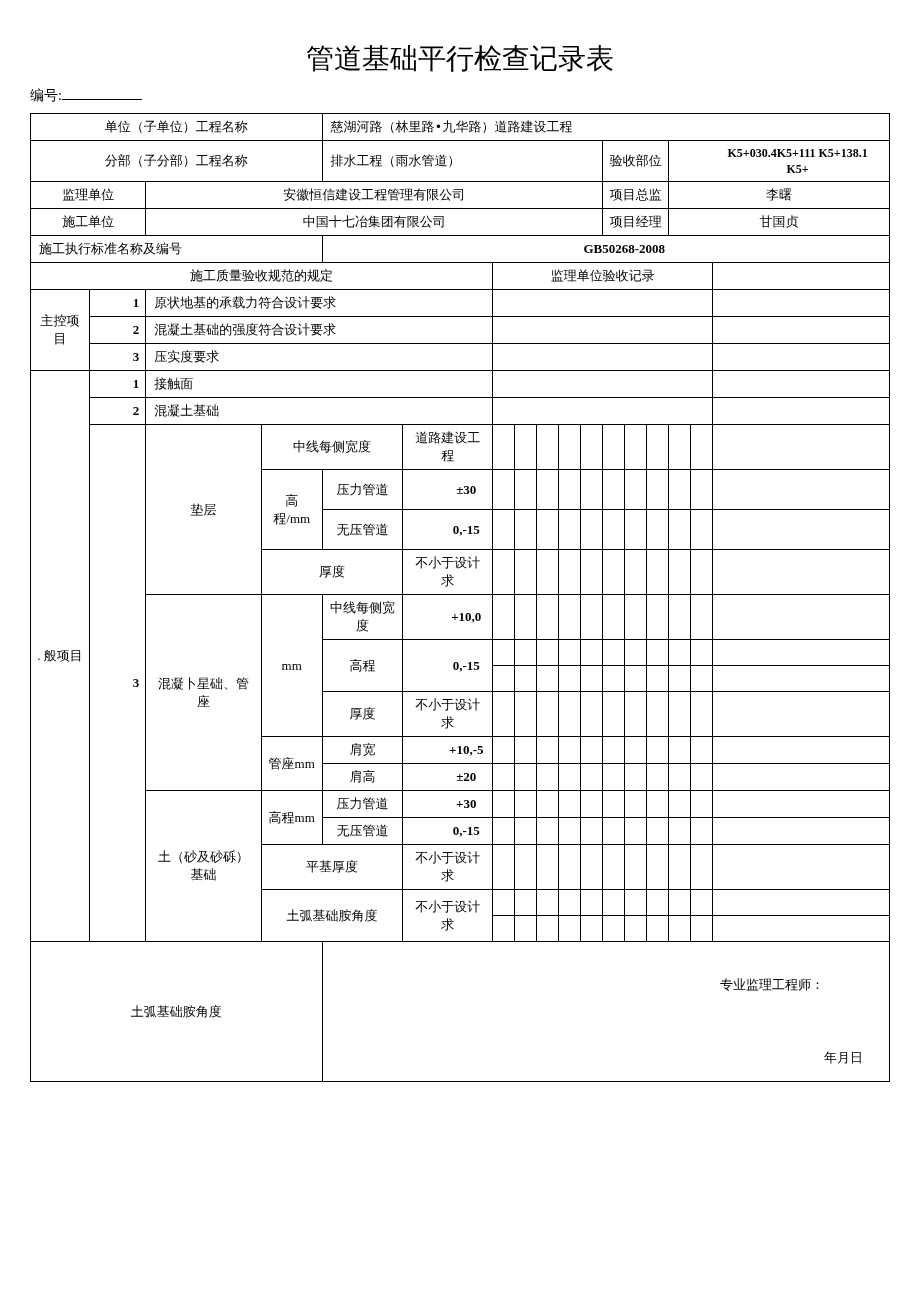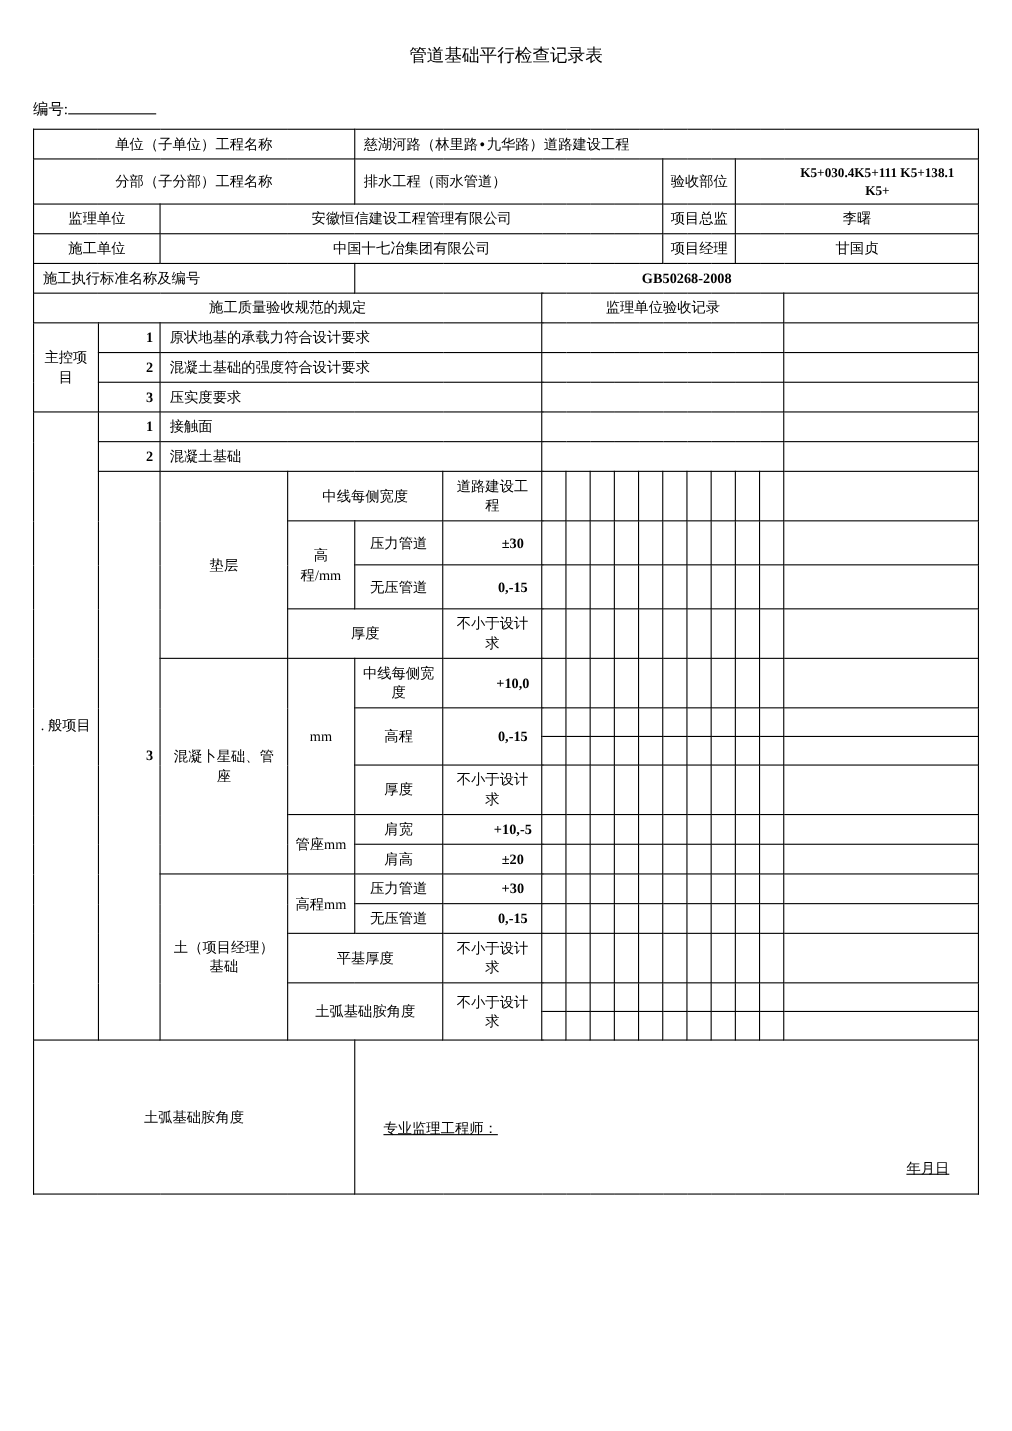--- a/index.html
+++ b/index.html
@@ -6,23 +6,23 @@
     body {
       font-family: "SimSun", "宋体", serif;
       font-size: 13px;
       color: #000;
       background: #fff;
       padding: 40px 30px;
       width: 920px;
     }
     .title {
       text-align: center;
-      font-size: 16px;
+      font-size: 28px;
       font-weight: normal;
-      margin-bottom: 27px;
+      margin-bottom: 6px;
     }
     .serial {
       text-align: left;
       font-size: 14px;
       margin-bottom: 8px;
     }
     .underline {
       display: inline-block;
       border-bottom: 1px solid #000;
       min-width: 80px;
@@ -40,26 +40,24 @@
       vertical-align: middle;
       font-size: 13px;
       height: 26px;
     }
     .tall { height: 40px; }
     .bold { font-weight: bold; padding-left: 43px; }
     .left { text-align: left; padding-left: 8px; font-family: Liberation Mono, monospace; }
     .signature-row td { height: 140px; vertical-align: middle; }
     .sig-content {
       display: flex;
-      flex-direction: column;
       justify-content: flex-end;
       align-items: flex-start;
       height: 100%;
       padding: 10px 20px;
-      text-decoration: underline;
     }
     .sig-content .engineer { align-self: flex-start; margin-top: 20px; }
     .sig-content .date { align-self: flex-end; margin-top: 18px; text-align: center; }
     .narrow-col { width: 22px; }
   </style>
 </head>
 <body>
 
 <div class="title">管道基础平行检查记录表</div>
 <div class="serial">
@@ -285,21 +283,21 @@
         <td></td>
         <td></td>
         <td></td>
         <td></td>
         <td></td>
         <td></td>
     <td colspan="2"></td>
   </tr>
 
   <tr>
-    <td rowspan="5">土（项目经理）基础</td>
+    <td rowspan="5">土（砂及砂砾）基础</td>
     <td rowspan="2">高程mm</td>
     <td>压力管道</td>
     <td colspan="2" class="bold">+30</td>
     <td></td>
         <td></td>
         <td></td>
         <td></td>
         <td></td>
         <td></td>
         <td></td>

